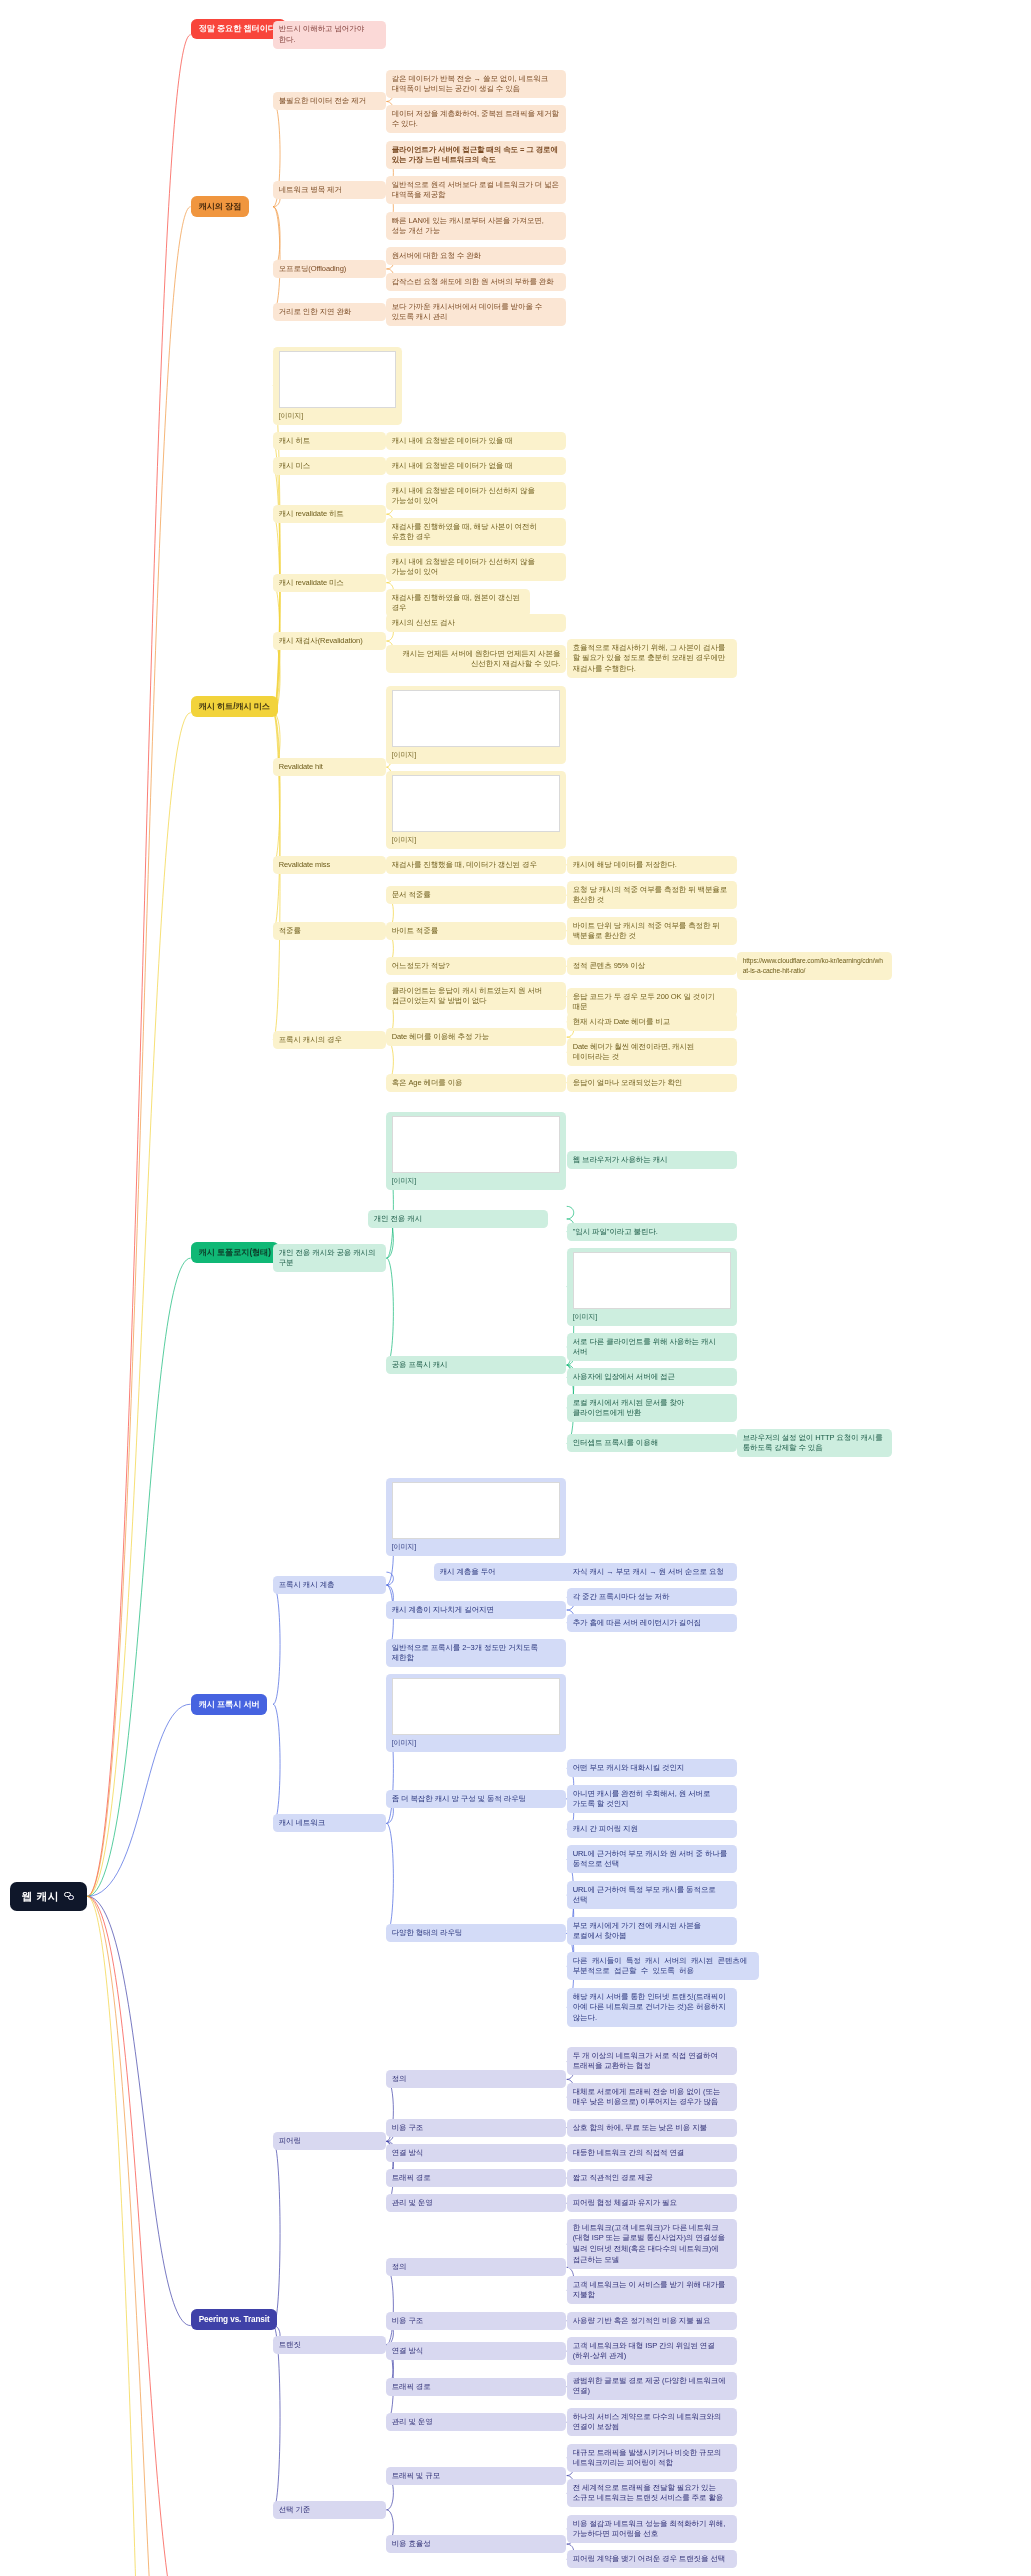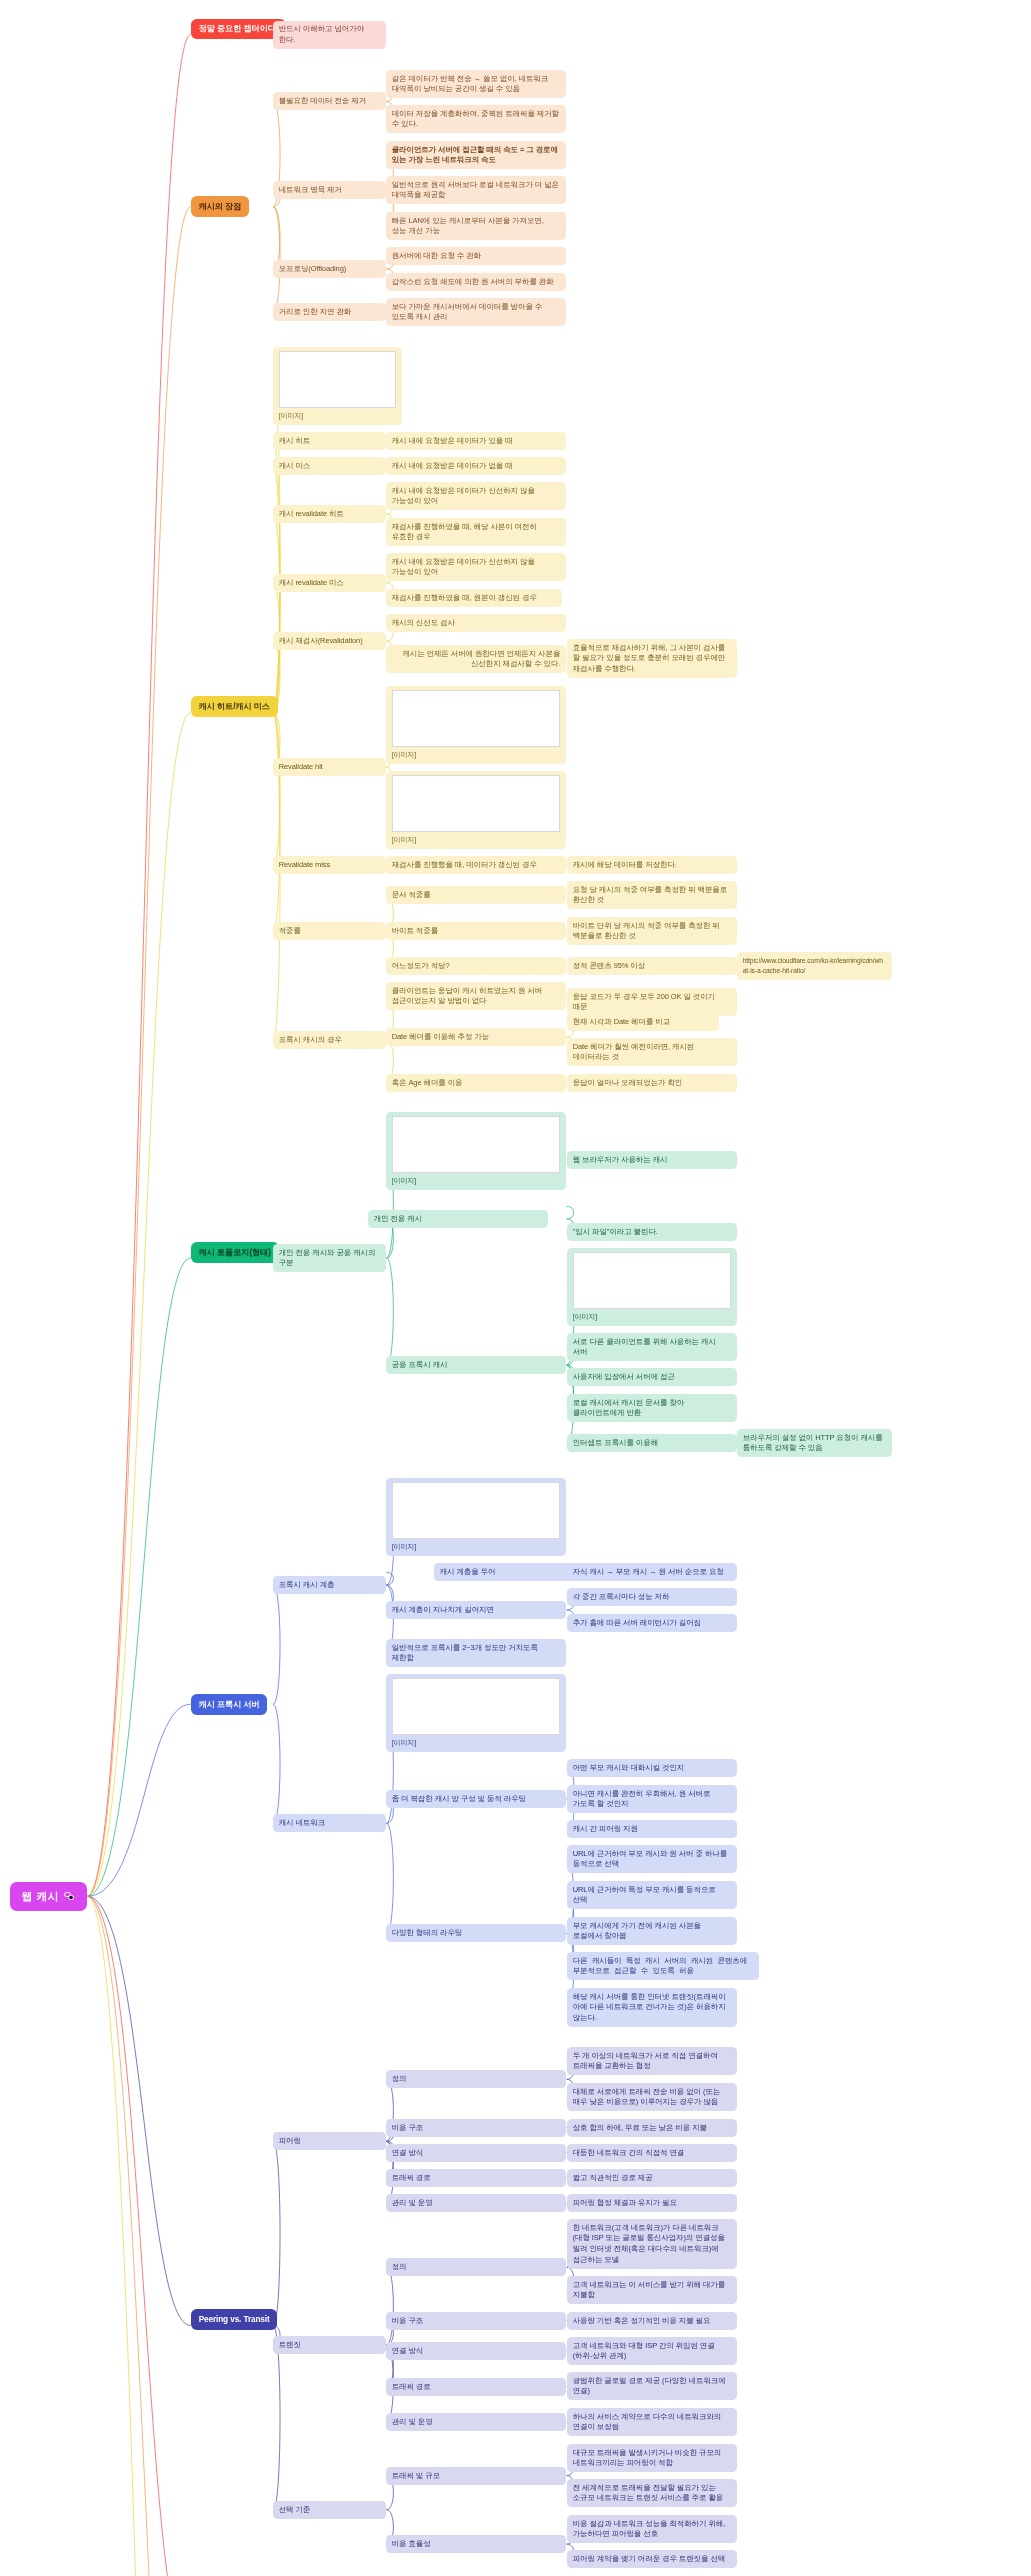--- a/index.html
+++ b/index.html
@@ -20,21 +20,21 @@
     border-radius: 4.6px;
     padding: 3.6px 5.7px;
     font-size: 7.5px;
     line-height: 1.42;
     letter-spacing: -0.1px;
     word-break: keep-all;
     white-space: pre-wrap;
   }
   
   .root {
-    background: #d946ef;
+    background: #0f172a;
     color: #ffffff;
     font-size: 10.8px;
     font-weight: bold;
     border-radius: 6.7px;
     padding: 6.7px 11.3px;
     letter-spacing: 0.5px;
     display:flex; align-items:center; gap:5.2px;
   }
   .root .linkico { display:inline-block; width:11.3px; height:8.2px; position:relative; }
   .root .linkico span{
@@ -278,21 +278,21 @@
       <div class="node t-yellow" style="left: 273px; width: 129px; top: 347px;"><span class="imgbox" style="width:100%;height:57px"></span><span class="imgcap">[이미지]</span></div>
       <div class="node t-yellow" style="left: 273px; width: 113px; top: 432px;"><span class="">캐시 히트</span></div>
       <div class="node t-yellow" style="left: 386px; width: 180px; top: 432px;"><span class="">캐시 내에 요청받은 데이터가 있을 때</span></div>
       <div class="node t-yellow" style="left: 273px; width: 113px; top: 457px;"><span class="">캐시 미스</span></div>
       <div class="node t-yellow" style="left: 386px; width: 180px; top: 457px;"><span class="">캐시 내에 요청받은 데이터가 없을 때</span></div>
       <div class="node t-yellow" style="left: 273px; width: 113px; top: 505px;"><span class="">캐시 revalidate 히트</span></div>
       <div class="node t-yellow" style="left: 386px; width: 180px; top: 482px;"><span class="">캐시 내에 요청받은 데이터가 신선하지 않을 가능성이 있어</span></div>
       <div class="node t-yellow" style="left: 386px; width: 180px; top: 518px;"><span class="">재검사를 진행하였을 때, 해당 사본이 여전히 유효한 경우</span></div>
       <div class="node t-yellow" style="left: 273px; width: 113px; top: 574px;"><span class="">캐시 revalidate 미스</span></div>
       <div class="node t-yellow" style="left: 386px; width: 180px; top: 553px;"><span class="">캐시 내에 요청받은 데이터가 신선하지 않을 가능성이 있어</span></div>
-      <div class="node t-yellow" style="left: 386px; width: 176px; top: 589px;"><span class="">재검사를 진행하였을 때, 원본이 갱신된 경우</span></div>
+      <div class="node t-yellow" style="left: 386px; width: 144px; top: 589px;"><span class="">재검사를 진행하였을 때, 원본이 갱신된 경우</span></div>
       <div class="node t-yellow" style="left: 273px; width: 113px; top: 632px;"><span class="">캐시 재검사(Revalidation)</span></div>
       <div class="node t-yellow" style="left: 386px; width: 180px; top: 614px;"><span class="">캐시의 신선도 검사</span></div>
       <div class="node t-yellow" style="left: 386px; width: 180px; top: 645px; text-align: right;"><span class="">캐시는 언제든 서버에 원한다면 언제든지 사본을 신선한지 재검사할 수 있다.</span></div>
       <div class="node t-yellow" style="left: 567px; width: 170px; top: 639px;"><span class="">효율적으로 재검사하기 위해, 그 사본이 검사를 할 필요가 있을 정도로 충분히 오래된 경우에만 재검사를 수행한다.</span></div>
       <div class="node t-yellow" style="left: 273px; width: 113px; top: 758px;"><span class="">Revalidate hit</span></div>
       <div class="node t-yellow" style="left: 386px; width: 180px; top: 686px;"><span class="imgbox" style="width:100%;height:57px"></span><span class="imgcap">[이미지]</span></div>
       <div class="node t-yellow" style="left: 386px; width: 180px; top: 771px;"><span class="imgbox" style="width:100%;height:57px"></span><span class="imgcap">[이미지]</span></div>
       <div class="node t-yellow" style="left: 273px; width: 113px; top: 856px;"><span class="">Revalidate miss</span></div>
       <div class="node t-yellow" style="left: 386px; width: 180px; top: 856px;"><span class="">재검사를 진행했을 때, 데이터가 갱신된 경우</span></div>
       <div class="node t-yellow" style="left: 567px; width: 170px; top: 856px;"><span class="">캐시에 해당 데이터를 저장한다.</span></div>
@@ -301,21 +301,21 @@
       <div class="node t-yellow" style="left: 567px; width: 170px; top: 881px;"><span class="">요청 당 캐시의 적중 여부를 측정한 뒤 백분율로 환산한 것</span></div>
       <div class="node t-yellow" style="left: 386px; width: 180px; top: 922px;"><span class="">바이트 적중률</span></div>
       <div class="node t-yellow" style="left: 567px; width: 170px; top: 917px;"><span class="">바이트 단위 당 캐시의 적중 여부를 측정한 뒤 백분율로 환산한 것</span></div>
       <div class="node t-yellow" style="left: 386px; width: 180px; top: 957px;"><span class="">어느정도가 적당?</span></div>
       <div class="node t-yellow" style="left: 567px; width: 170px; top: 957px;"><span class="">정적 콘텐츠 95% 이상</span></div>
       <div class="node t-yellow" style="left: 737px; width: 155px; top: 952px;"><span class="url ">https://www.cloudflare.com/ko-kr/learning/cdn/what-is-a-cache-hit-ratio/</span></div>
       <div class="node t-yellow" style="left: 273px; width: 113px; top: 1031px;"><span class="">프록시 캐시의 경우</span></div>
       <div class="node t-yellow" style="left: 386px; width: 180px; top: 982px;"><span class="">클라이언트는 응답이 캐시 히트였는지 원 서버 접근이었는지 알 방법이 없다</span></div>
       <div class="node t-yellow" style="left: 567px; width: 170px; top: 988px;"><span class="">응답 코드가 두 경우 모두 200 OK 일 것이기 때문</span></div>
       <div class="node t-yellow" style="left: 386px; width: 180px; top: 1028px;"><span class="">Date 헤더를 이용해 추정 가능</span></div>
-      <div class="node t-yellow" style="left: 567px; width: 152px; top: 1013px;"><span class="">현재 시각과 Date 헤더를 비교</span></div>
+      <div class="node t-yellow" style="left: 567px; width: 170px; top: 1013px;"><span class="">현재 시각과 Date 헤더를 비교</span></div>
       <div class="node t-yellow" style="left: 567px; width: 170px; top: 1038px;"><span class="">Date 헤더가 훨씬 예전이라면, 캐시된 데이터라는 것</span></div>
       <div class="node t-yellow" style="left: 386px; width: 180px; top: 1074px;"><span class="">혹은 Age 헤더를 이용</span></div>
       <div class="node t-yellow" style="left: 567px; width: 170px; top: 1074px;"><span class="">응답이 얼마나 오래되었는가 확인</span></div>
       <div class="node main m-green" style="left: 191px; width: auto; top: 1242px; max-width: 98px;"><span>캐시 토폴로지(형태)</span></div>
       <div class="node t-green" style="left: 273px; width: 113px; top: 1244px;"><span class="">개인 전용 캐시와 공용 캐시의 구분</span></div>
       <div class="node t-green" style="left: 386px; width: 180px; top: 1112px;"><span class="imgbox" style="width:100%;height:57px"></span><span class="imgcap">[이미지]</span></div>
       <div class="node t-green" style="left: 368px; width: 180px; top: 1210px;"><span class="">개인 전용 캐시</span></div>
       <div class="node t-green" style="left: 567px; width: 170px; top: 1151px;"><span class="">웹 브라우저가 사용하는 캐시</span></div>
       <div class="node t-green" style="left: 567px; width: 170px; top: 1223px;"><span class="">"임시 파일"이라고 불린다.</span></div>
       <div class="node t-green" style="left: 386px; width: 180px; top: 1356px;"><span class="">공용 프록시 캐시</span></div>

